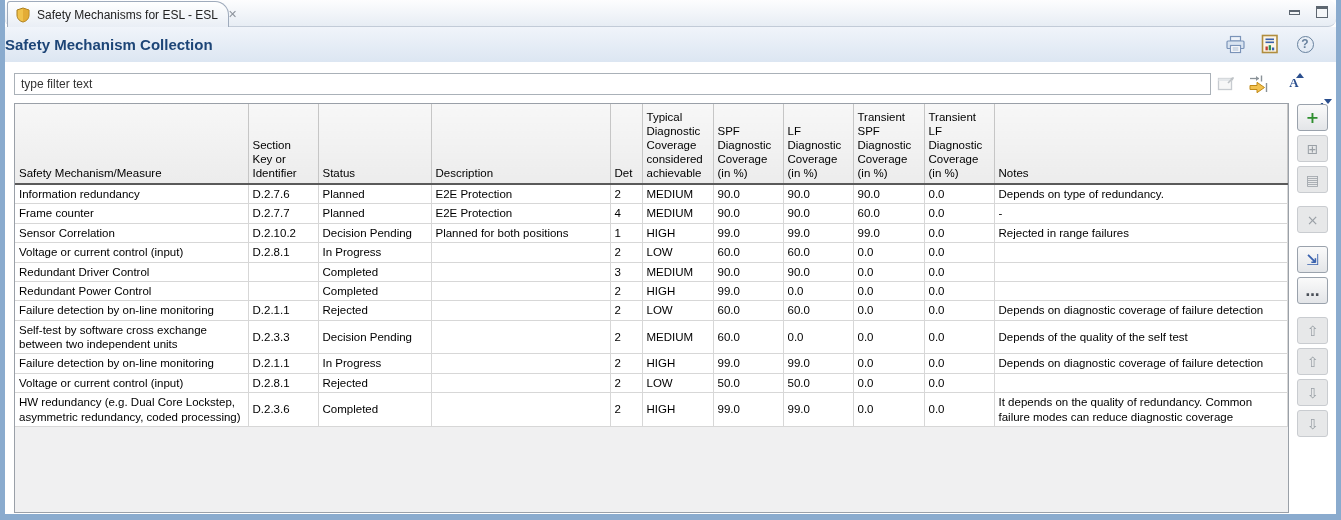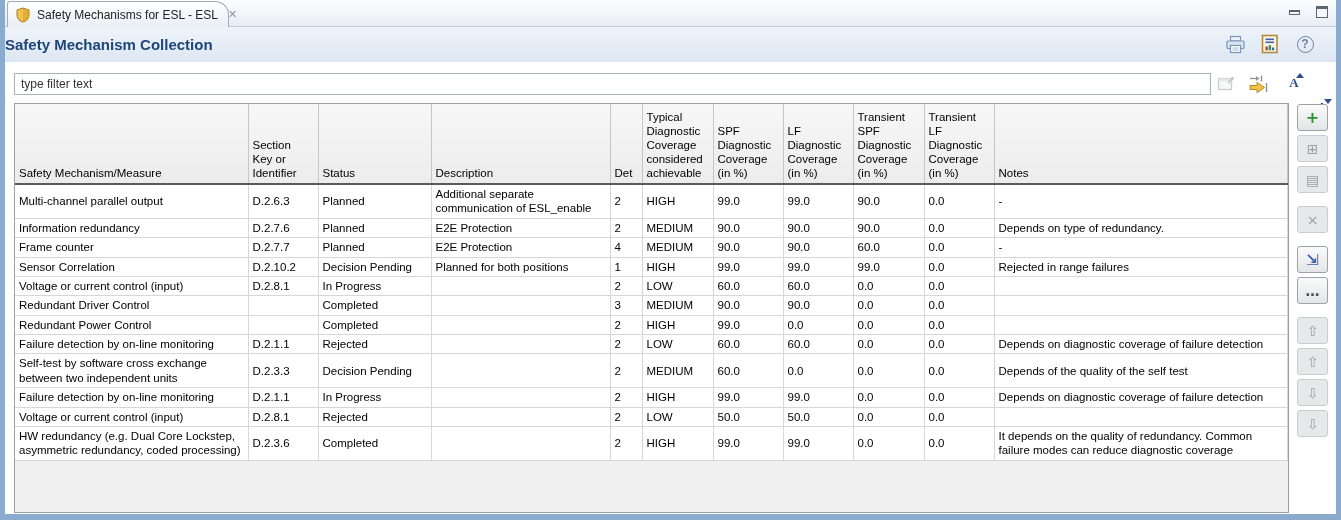--- a/index.html
+++ b/index.html
@@ -7,21 +7,21 @@
   .window { position:relative; width:1341px; height:520px; background:#ffffff; overflow:hidden; }
 
   
   .edge { position:absolute; background:#8aabce; z-index:10; }
   .edge-left  { left:0; top:0; bottom:0; width:5px; }
   .edge-right { right:0; top:0; bottom:0; width:5px; }
   .edge-bottom{ left:0; right:0; bottom:0; height:6px; }
 
   
   .tabstrip { position:absolute; left:5px; right:5px; top:0; height:27px;
-              background:linear-gradient(#fdfdfe,#e7edf4); border-bottom:1px solid #c2cbd7; }
+              background:linear-gradient(#fdfdfe,#e7edf4); border-bottom:1px solid #c2cbd7;border-radius:8px; }
   .tab { position:absolute; left:2px; top:1px; height:26px; width:222px;
          background:linear-gradient(#ffffff,#e9eef5); border:1px solid #9fabbc; border-bottom:none;
          border-radius:3px 14px 0 0; display:flex; align-items:center; padding:0 10px 0 7px; }
   .tab-label { font-size:12px; color:#222; margin-left:6px; white-space:nowrap; }
   .tab-close { margin-left:10px; font-size:11px; font-weight:bold; color:#8d939c; cursor:pointer; }
   .win-controls { position:absolute; right:6px; top:5px; display:flex; gap:12px; }
   .win-btn { width:16px; height:14px; display:flex; align-items:center; justify-content:center; cursor:pointer; }
   .min-glyph { width:11px; height:5px; border:1px solid #5d6670; border-top-width:2px; background:#f4f6f8; }
   .max-glyph { width:12px; height:12px; border:1px solid #5d6670; border-top-width:3px; background:#f4f6f8; }
 
@@ -185,33 +185,20 @@
               <th>Typical Diagnostic Coverage considered achievable</th>
               <th>SPF Diagnostic Coverage (in %)</th>
               <th>LF Diagnostic Coverage (in %)</th>
               <th>Transient SPF Diagnostic Coverage (in %)</th>
               <th>Transient LF Diagnostic Coverage (in %)</th>
               <th>Notes</th>
             </tr>
           </thead>
         <tbody id="grid-body">
             <tr>
-              <td>Multi-channel parallel output</td>
-              <td>D.2.6.3</td>
-              <td>Planned</td>
-              <td>Additional separate communication of ESL_enable</td>
-              <td>2</td>
-              <td>HIGH</td>
-              <td>99.0</td>
-              <td>99.0</td>
-              <td>90.0</td>
-              <td>0.0</td>
-              <td>-</td>
-            </tr>
-            <tr>
               <td>Information redundancy</td>
               <td>D.2.7.6</td>
               <td>Planned</td>
               <td>E2E Protection</td>
               <td>2</td>
               <td>MEDIUM</td>
               <td>90.0</td>
               <td>90.0</td>
               <td>90.0</td>
               <td>0.0</td>

